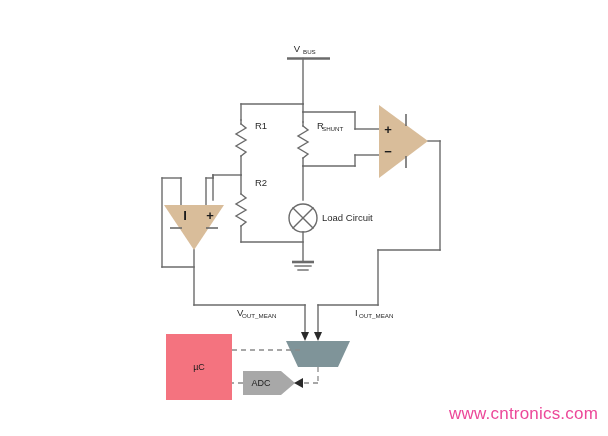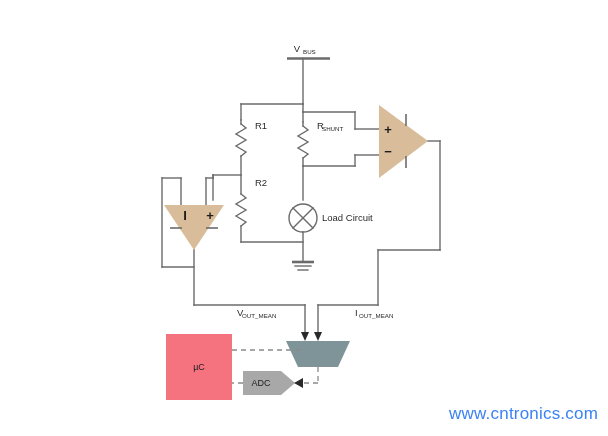--- a/index.html
+++ b/index.html
@@ -83,21 +83,21 @@
   .uc-shape {
     fill: #f4737f;
     stroke: none;
   }
   .watermark {
     position: absolute;
     right: 10px;
     bottom: 12px;
     font-family: "Liberation Sans", sans-serif;
     font-size: 17px;
-    color: #3b82f6;
+    color: #ec4899;
     letter-spacing: 0.2px;
     white-space: nowrap;
     user-select: none;
   }
 </style>
 </head>
 <body>
 
 <div id="diagram-root">
 

